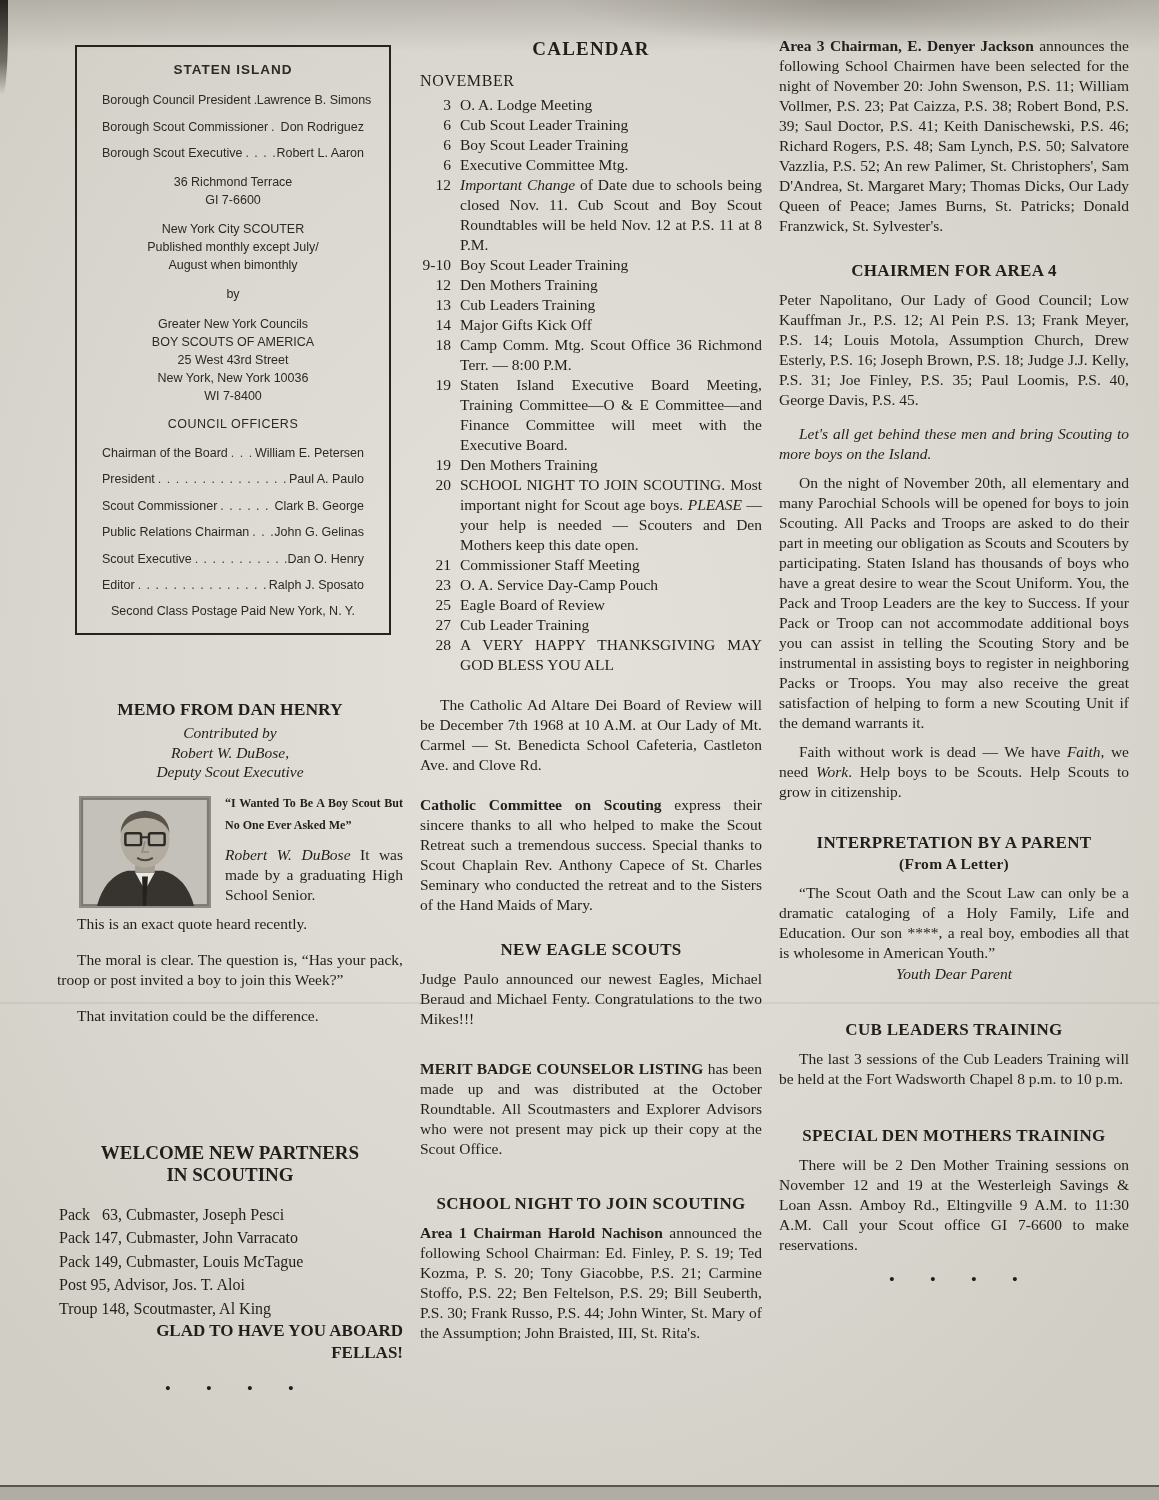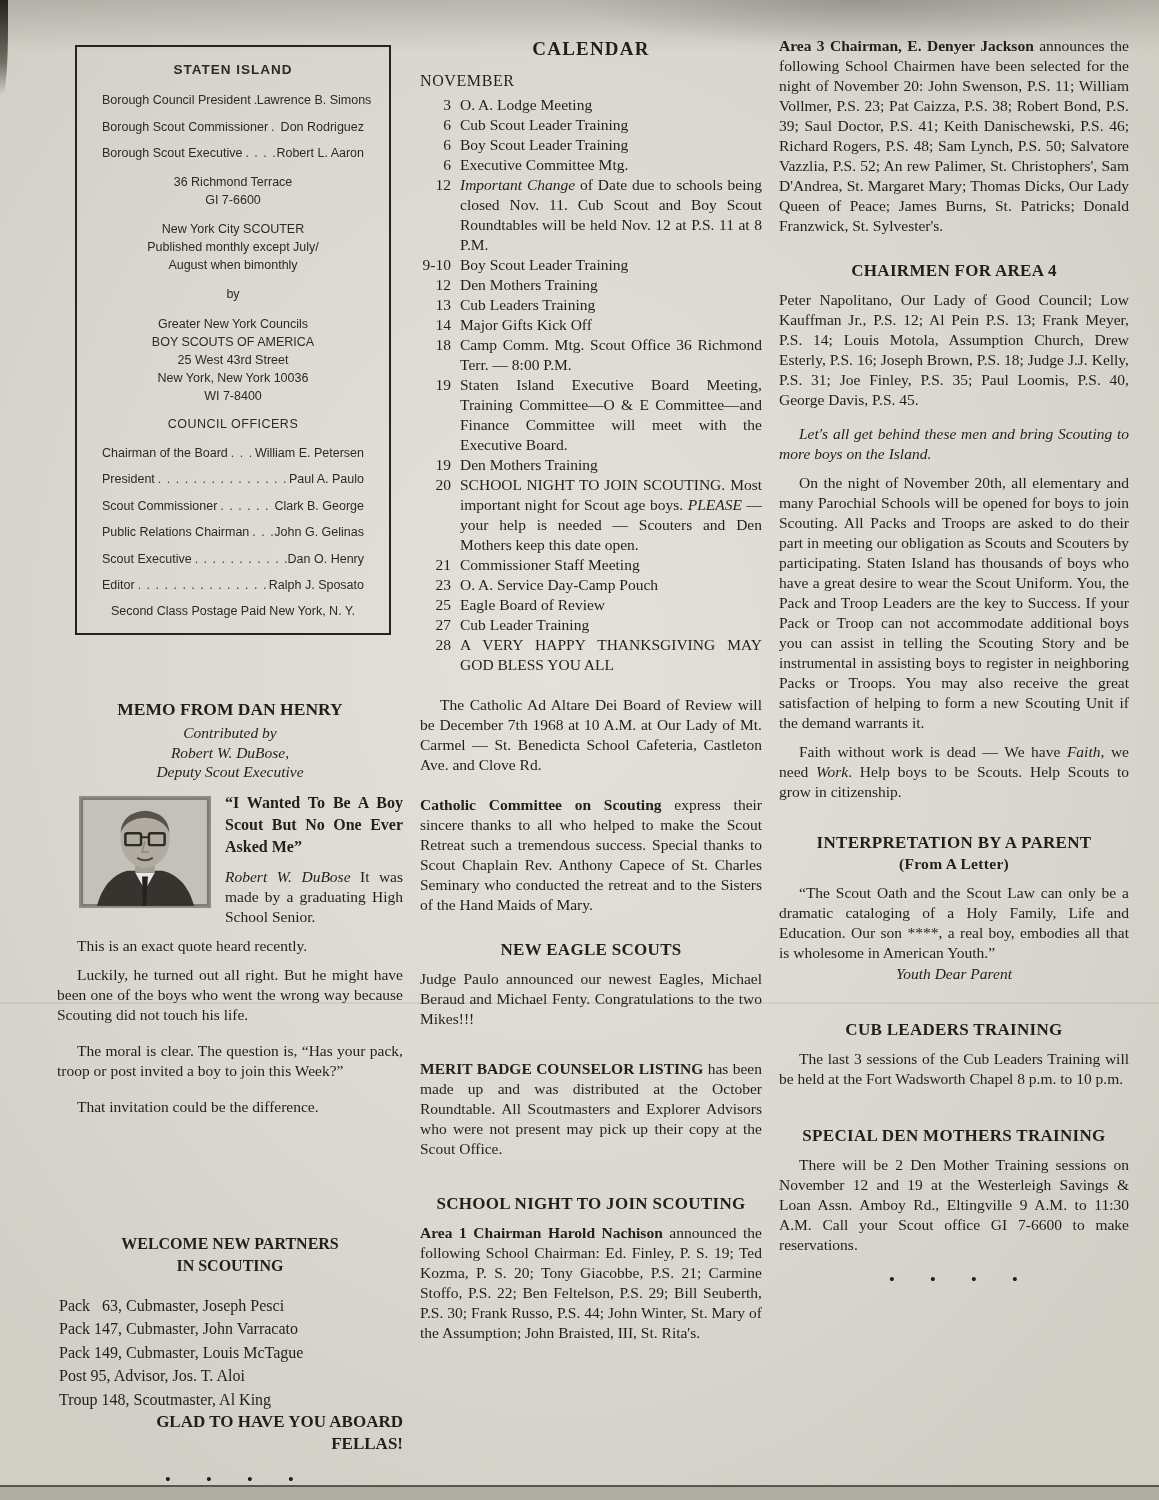--- a/index.html
+++ b/index.html
@@ -60,25 +60,25 @@
   .mast-sub { text-align:center; margin:10px 0 12px; letter-spacing:.5px; }
   .mast-postage { text-align:center; margin-top:4px; }
 
   
   .memo-title { font-size:17.5px; font-weight:700; text-align:center; margin-top:64px; }
   .memo-byline { text-align:center; font-style:italic; font-size:15.5px;
     line-height:19.5px; margin-top:3px; white-space:pre-line; }
   .memo-body { margin-top:10px; }
   .photo-wrap { float:left; width:132px; margin:4px 14px 2px 22px; }
   .photo-frame { width:132px; height:112px; background:#8f8c85; padding:2px; }
-  .quote { font-weight:700; font-size:16px; line-height:22px; text-align:justify;
+  .quote { font-weight:700; font-size:12px; line-height:22px; text-align:justify;
     margin-top:10px; }
 
   
-  .welcome-title { margin-top:116px; font-weight:700; font-size:16px;
+  .welcome-title { margin-top:116px; font-weight:700; font-size:19px;
     text-align:center; line-height:22px; white-space:pre-line; }
   .welcome-list { margin-top:17px; font-size:16px; line-height:23.5px;
     white-space:pre-wrap; padding-left:2px; }
   .welcome-close { font-weight:700; font-size:17px; text-align:right;
     line-height:22px; white-space:pre-line; }
 
   
   .cal-title { font-size:19px; font-weight:700; text-align:center;
     letter-spacing:1.2px; margin-top:2px; }
   .cal-month { font-size:16px; letter-spacing:.6px; margin:12px 0 5px; }
@@ -185,21 +185,20 @@
                 <line x1="61" y1="40" x2="69" y2="40" stroke="#2c2a26" stroke-width="2"></line>
                 <path d="M65 44 L62 55 L69 55" stroke="#8e877c" stroke-width="1.5" fill="none"></path>
                 <path d="M57 61 Q65 66 73 61" stroke="#4b463f" stroke-width="2" fill="none"></path>
               </svg>
             </div>
           </div>
 
           <p class="quote">“I Wanted To Be A Boy Scout But No One Ever Asked Me”</p>
           <p class="body-p"><span class="re-i">Robert W. DuBose</span><span> It was made by a graduating High School Senior.</span></p>
           <p class="body-p indent">This is an exact quote heard recently.</p>
-          <p class="body-p indent" style="clear:left;">Luckily, he turned out all right. But he might have been one of the boys who went the wrong way because Scouting did not touch his life.</p>
           <p class="body-p indent" style="margin-top:16px;">The moral is clear. The question is, “Has your pack, troop or post invited a boy to join this Week?”</p>
           <p class="body-p indent" style="margin-top:16px;">That invitation could be the difference.</p>
         </div>
       </section>
 
       <section>
         <h2 class="welcome-title">WELCOME NEW PARTNERS
 IN SCOUTING</h2>
         <div class="welcome-list">Pack   63, Cubmaster, Joseph Pesci
 Pack 147, Cubmaster, John Varracato

